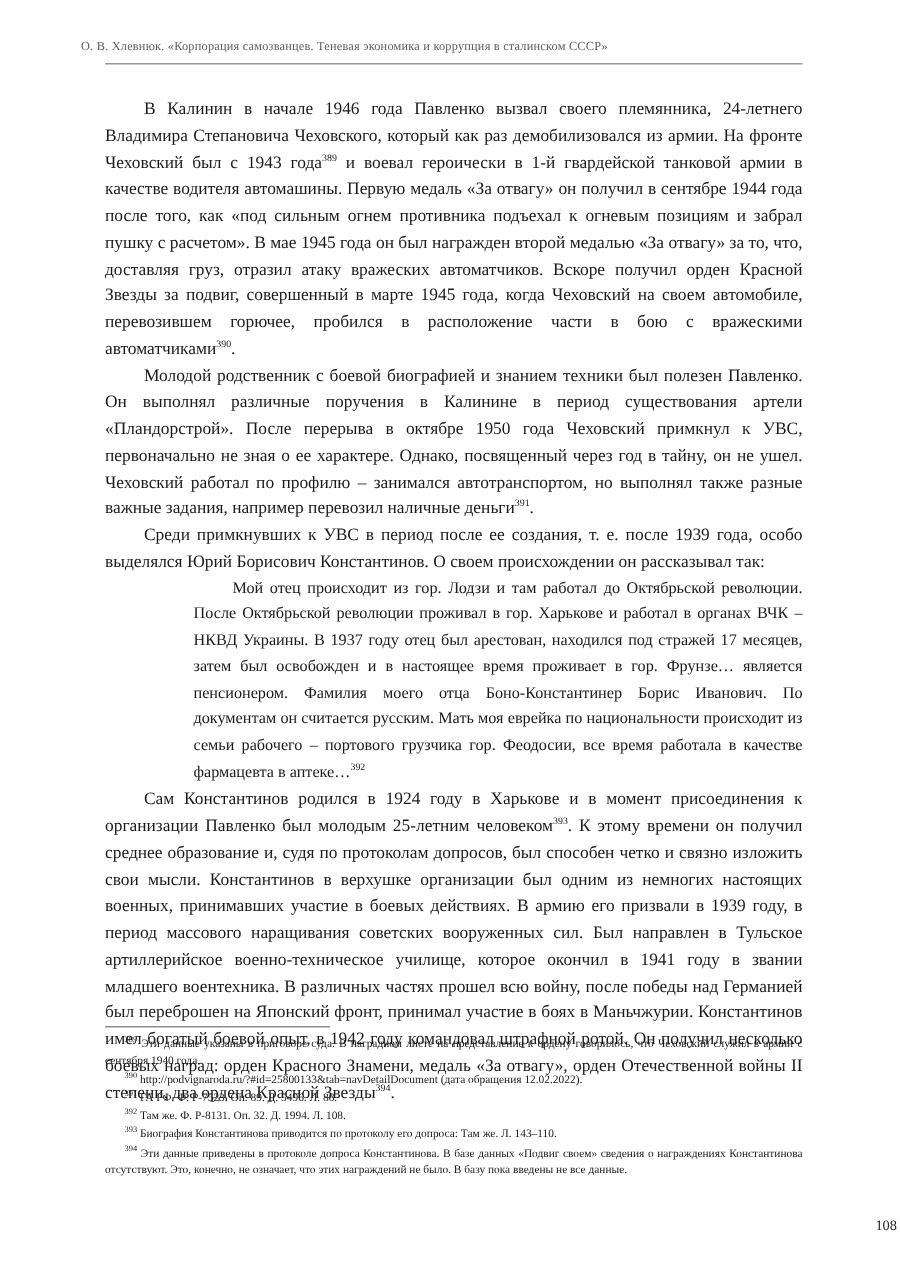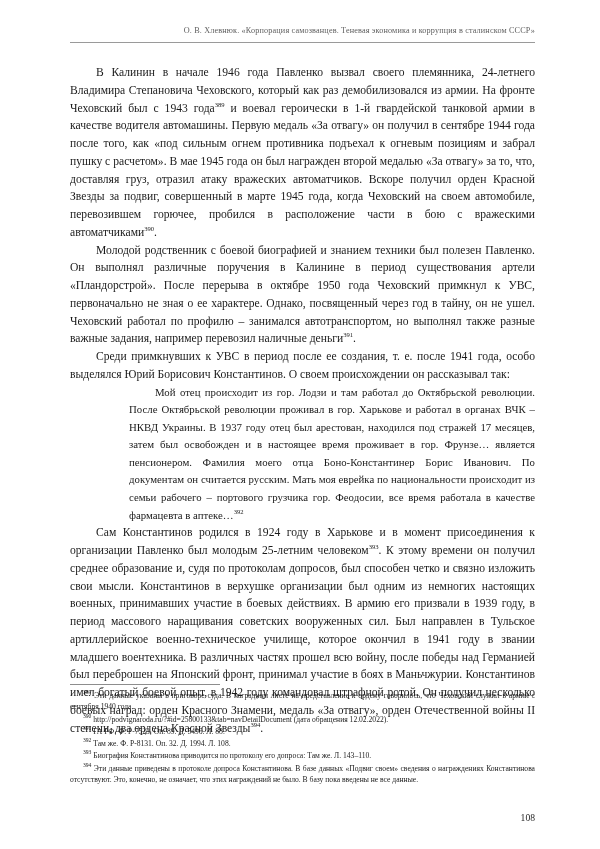--- a/index.html
+++ b/index.html
@@ -18,26 +18,26 @@
   .page {
     position: absolute;
     left: 0; top: 0;
     width: 600px;
     height: 849px;
     box-sizing: border-box;
   }
   
   .runhead {
     position: absolute;
-    left: 70px;
+    left: 54px;
     top: 26px;
     width: 465px;
     font-size: 8.2px;
     color: #5e5e5e;
-    text-align: right;
+    text-align: left;
     letter-spacing: 0.15px;
     white-space: nowrap;
   }
   .runhead-rule {
     position: absolute;
     left: 70px;
     top: 42px;
     width: 465px;
     height: 1px;
     background: #9a9a9a;
@@ -100,41 +100,41 @@
   .footnotes sup {
     font-size: 5.6px;
     vertical-align: super;
     line-height: 0;
   }
   
   .folio {
     position: absolute;
     left: 0;
     top: 812px;
-    width: 535px;
+    width: 598px;
     text-align: right;
     font-size: 9.6px;
     color: #262626;
   }
 </style>
 </head>
 <body>
 
 <div class="page">
 
   <div class="runhead">О. В. Хлевнюк.  «Корпорация самозванцев. Теневая экономика и коррупция в сталинском СССР»</div>
   <div class="runhead-rule"></div>
 
   <div class="content">
 
     <p class="body"><span>В Калинин в начале 1946 года Павленко вызвал своего племянника, 24-летнего Владимира Степановича Чеховского, который как раз демобилизовался из армии. На фронте Чеховский был с 1943 года</span><sup class="fn">389</sup><span> и воевал героически в 1-й гвардейской танковой армии в качестве водителя автомашины. Первую медаль «За отвагу» он получил в сентябре 1944 года после того, как «под сильным огнем противника подъехал к огневым позициям и забрал пушку с расчетом». В мае 1945 года он был награжден второй медалью «За отвагу» за то, что, доставляя груз, отразил атаку вражеских автоматчиков. Вскоре получил орден Красной Звезды за подвиг, совершенный в марте 1945 года, когда Чеховский на своем автомобиле, перевозившем горючее, пробился в расположение части в бою с вражескими автоматчиками</span><sup class="fn">390</sup><span>.</span></p>
 
     <p class="body"><span>Молодой родственник с боевой биографией и знанием техники был полезен Павленко. Он выполнял различные поручения в Калинине в период существования артели «Пландорстрой». После перерыва в октябре 1950 года Чеховский примкнул к УВС, первоначально не зная о ее характере. Однако, посвященный через год в тайну, он не ушел. Чеховский работал по профилю – занимался автотранспортом, но выполнял также разные важные задания, например перевозил наличные деньги</span><sup class="fn">391</sup><span>.</span></p>
 
-    <p class="body">Среди примкнувших к УВС в период после ее создания, т. е. после 1941 года, особо выделялся Юрий Борисович Константинов. О своем происхождении он рассказывал так:</p>
+    <p class="body">Среди примкнувших к УВС в период после ее создания, т. е. после 1939 года, особо выделялся Юрий Борисович Константинов. О своем происхождении он рассказывал так:</p>
 
     <blockquote class="quote">
       <p><span>Мой отец происходит из гор. Лодзи и там работал до Октябрьской революции. После Октябрьской революции проживал в гор. Харькове и работал в органах ВЧК – НКВД Украины. В 1937 году отец был арестован, находился под стражей 17 месяцев, затем был освобожден и в настоящее время проживает в гор. Фрунзе… является пенсионером. Фамилия моего отца Боно-Константинер Борис Иванович. По документам он считается русским. Мать моя еврейка по национальности происходит из семьи рабочего – портового грузчика гор. Феодосии, все время работала в качестве фармацевта в аптеке…</span><sup class="fn">392</sup></p>
     </blockquote>
 
     <p class="body"><span>Сам Константинов родился в 1924 году в Харькове и в момент присоединения к организации Павленко был молодым 25-летним человеком</span><sup class="fn">393</sup><span>. К этому времени он получил среднее образование и, судя по протоколам допросов, был способен четко и связно изложить свои мысли. Константинов в верхушке организации был одним из немногих настоящих военных, принимавших участие в боевых действиях. В армию его призвали в 1939 году, в период массового наращивания советских вооруженных сил. Был направлен в Тульское артиллерийское военно-техническое училище, которое окончил в 1941 году в звании младшего воентехника. В различных частях прошел всю войну, после победы над Германией был переброшен на Японский фронт, принимал участие в боях в Маньчжурии. Константинов имел богатый боевой опыт, в 1942 году командовал штрафной ротой. Он получил несколько боевых наград: орден Красного Знамени, медаль «За отвагу», орден Отечественной войны II степени, два ордена Красной Звезды</span><sup class="fn">394</sup><span>.</span></p>
 
 
   </div>
 

